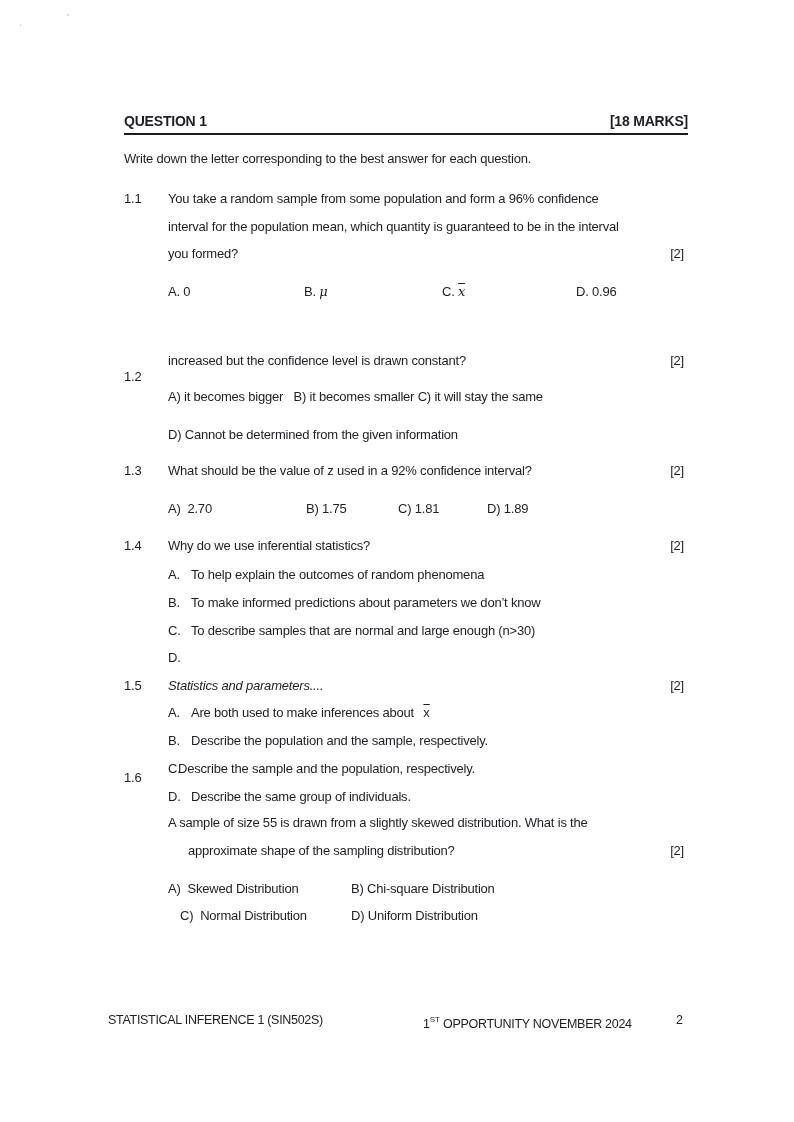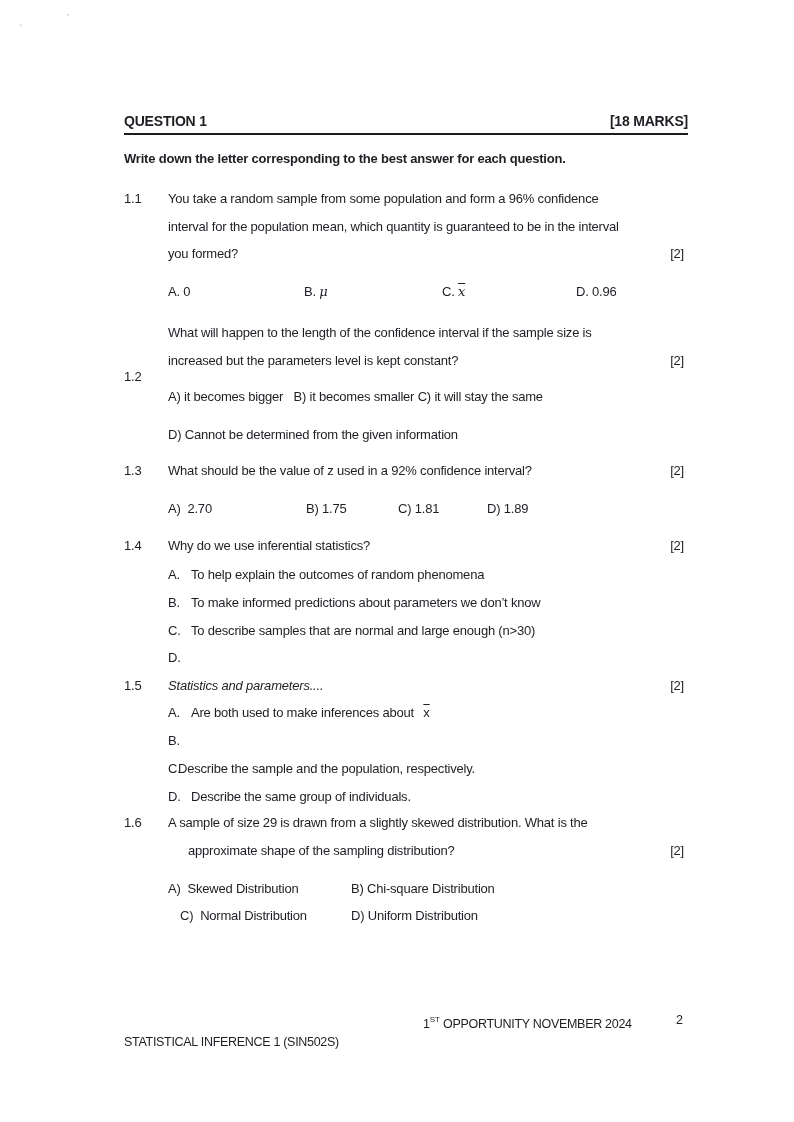--- a/index.html
+++ b/index.html
@@ -4,21 +4,21 @@
 <style>
   html,body { margin:0; padding:0; background:#e8e8e8; }
   .page {
     position:relative; width:794px; height:1122px; margin:0 auto;
     background:#ffffff; overflow:hidden;
     font-family:"Liberation Sans", sans-serif;
     color:#1e1e24;
   }
   .abs { position:absolute; line-height:16px; font-size:13px; letter-spacing:-0.2px; white-space:nowrap; }
   .pre { white-space:pre; }
-  .bold { font-weight:bold; }
+  .bold { font-weight:normal; }
   .header-row {
     position:absolute; left:124px; top:113px; width:564px; height:20px;
     border-bottom:2px solid #1b1b20; display:flex; justify-content:space-between;
     font-size:14px; font-weight:bold; letter-spacing:-0.2px;gap:33px;
   }
   .marks { width:24px; text-align:right; }
   .math { font-family:"DejaVu Serif", serif; font-style:italic; }
   .obar { text-decoration:overline; }
   .obar-up { text-decoration:overline; font-style:normal; font-family:"Liberation Sans", sans-serif; }
   .sup { font-size:8px; vertical-align:6px; letter-spacing:0; }
@@ -44,22 +44,21 @@
   <div class="abs" style="left:168px; top:191px;">You take a random sample from some population and form a 96% confidence</div>
   <div class="abs" style="left:168px; top:219px;">interval for the population mean, which quantity is guaranteed to be in the interval</div>
   <div class="abs" style="left:168px; top:246px;">you formed?</div>
   <div class="abs marks" style="left:660px; top:246px;">[2]</div>
   <div class="abs" style="left:168px; top:284px;">A. 0</div>
   <div class="abs" style="left:304px; top:284px;"><span class="pre">B. </span><span class="math">μ</span></div>
   <div class="abs" style="left:442px; top:284px;"><span class="pre">C. </span><span class="math obar">x</span></div>
   <div class="abs" style="left:576px; top:284px;">D. 0.96</div>
 
   <div class="abs" style="left:124px; top:325px;margin-top:44px;">1.2</div>
-  <div class="abs" style="left:168px; top:325px;">What will happen to the length of the confidence interval if the sample size is</div>
-  <div class="abs" style="left:168px; top:353px;">increased but the parameters level is kept constant?</div>
+  <div class="abs" style="left:168px; top:353px;">increased but the confidence level is drawn constant?</div>
   <div class="abs marks" style="left:660px; top:353px;">[2]</div>
   <div class="abs" style="left:168px; top:427px;">D) Cannot be determined from the given information</div>
   <div class="abs pre" style="left:168px; top:389px;">A) it becomes bigger   B) it becomes smaller C) it will stay the same</div>
 
   <div class="abs" style="left:124px; top:463px;">1.3</div>
   <div class="abs" style="left:168px; top:463px;">What should be the value of z used in a 92% confidence interval?</div>
   <div class="abs marks" style="left:660px; top:463px;">[2]</div>
   <div class="abs pre" style="left:168px; top:501px;">A)  2.70</div>
   <div class="abs" style="left:306px; top:501px;">B) 1.75</div>
   <div class="abs" style="left:398px; top:501px;">C) 1.81</div>
@@ -75,31 +74,32 @@
   <div class="abs" style="left:168px; top:623px;">C.</div>
   <div class="abs" style="left:191px; top:623px;">To describe samples that are normal and large enough (n&gt;30)</div>
   <div class="abs" style="left:168px; top:650px;">D.</div>
 
   <div class="abs" style="left:124px; top:678px;">1.5</div>
   <div class="abs" style="left:168px; top:678px;font-style:italic;">Statistics and parameters....</div>
   <div class="abs marks" style="left:660px; top:678px;">[2]</div>
   <div class="abs" style="left:168px; top:705px;">A.</div>
   <div class="abs" style="left:191px; top:705px;"><span class="pre">Are both used to make inferences about </span><span class="obar-up" style="margin-left:6px;">x</span></div>
   <div class="abs" style="left:168px; top:733px;">B.</div>
+  <div class="abs" style="left:191px; top:733px;">Describe the population and the sample, respectively.</div>
   <div class="abs" style="left:168px; top:761px;">C.</div>
   <div class="abs" style="left:178px; top:761px;">Describe the sample and the population, respectively.</div>
   <div class="abs" style="left:168px; top:789px;">D.</div>
   <div class="abs" style="left:191px; top:789px;">Describe the same group of individuals.</div>
 
-  <div class="abs" style="left:124px; top:815px;text-align:right;">1.6</div>
-  <div class="abs" style="left:168px; top:815px;">A sample of size 29 is drawn from a slightly skewed distribution. What is the</div>
+  <div class="abs" style="left:124px; top:770px;text-align:right;">1.6</div>
+  <div class="abs" style="left:168px; top:815px;">A sample of size 55 is drawn from a slightly skewed distribution. What is the</div>
   <div class="abs" style="left:168px; top:843px;margin-left:20px;">approximate shape of the sampling distribution?</div>
   <div class="abs marks" style="left:660px; top:843px;">[2]</div>
   <div class="abs pre" style="left:168px; top:881px;">A)  Skewed Distribution</div>
   <div class="abs" style="left:351px; top:881px;">B) Chi-square Distribution</div>
   <div class="abs pre" style="left:168px; top:908px;margin-left:12px;">C)  Normal Distribution</div>
   <div class="abs" style="left:351px; top:908px;">D) Uniform Distribution</div>
 
-  <div class="abs footer-text" style="left:124px; top:1012px;margin-top:22px;">STATISTICAL INFERENCE 1 (SIN502S)</div>
+  <div class="abs footer-text" style="left:108px; top:1012px;">STATISTICAL INFERENCE 1 (SIN502S)</div>
   <div class="abs footer-text" style="left:423px; top:1012px;"><span>1</span><span class="sup">ST</span><span> OPPORTUNITY NOVEMBER 2024</span></div>
   <div class="abs footer-text" style="left:676px; top:1012px;">2</div>
 
 </div>
 
 </body></html>

